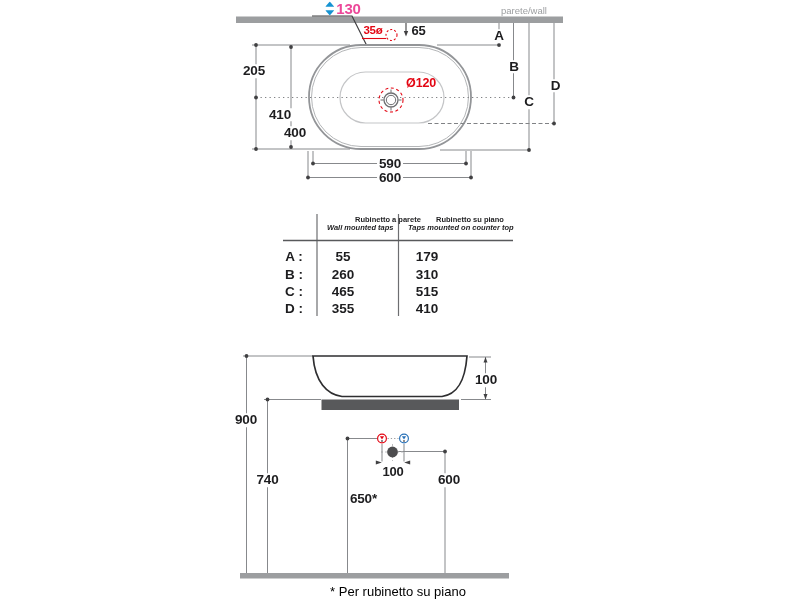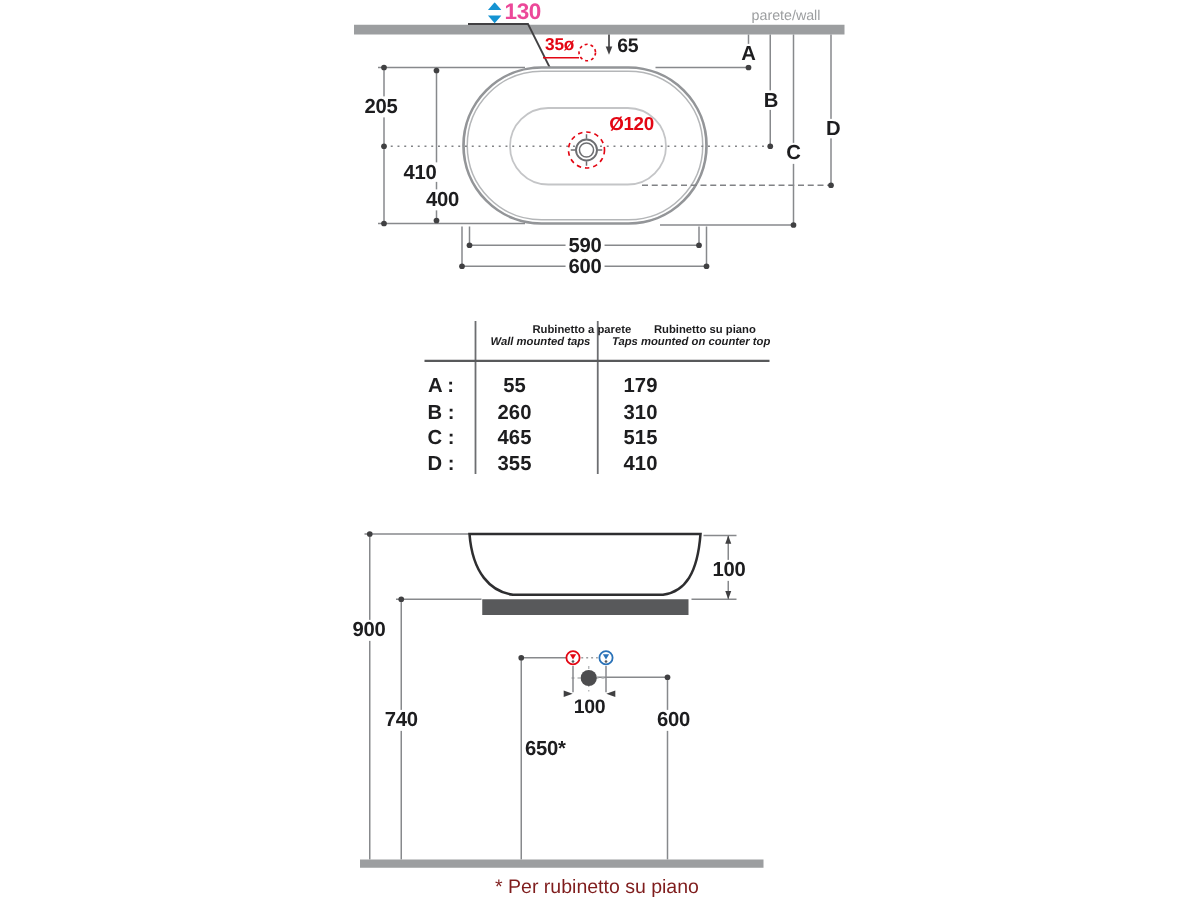--- a/index.html
+++ b/index.html
@@ -8,21 +8,21 @@
   #linework{position:absolute;left:0;top:0;}
   .lbl{position:absolute;transform:translate(-50%,-50%);white-space:nowrap;line-height:1;
        font-weight:700;font-size:13.5px;color:#1d1d1f;letter-spacing:-0.2px;}
   .bg{background:#fff;padding:0 2px;}
   .blue{color:#ec4899;font-size:15px;display:flex;align-items:center;gap:2px;}
   .red{color:#e30613;}
   .sm{font-size:11.5px;}
   .md{font-size:12.5px;}
   .gray{color:#9c9ea0;font-weight:400;font-size:9.5px;letter-spacing:0;}
   .marker{font-size:13.5px;}
-  .note{font-weight:400;font-size:13px;color:#7f1d1d;letter-spacing:0;}
+  .note{font-weight:400;font-size:13px;color:#000000;letter-spacing:0;}
   
   .thead{position:absolute;font-size:7.5px;line-height:1.12;color:#1d1d1f;}
   .thead .t{font-weight:700;padding-left:28px;}
   .thead .s{font-style:italic;font-weight:700;}
   .cell{position:absolute;transform:translate(-50%,-50%);font-size:13.5px;font-weight:700;
         color:#1d1d1f;white-space:pre;line-height:1;}
 </style>
 </head>
 <body>
 

